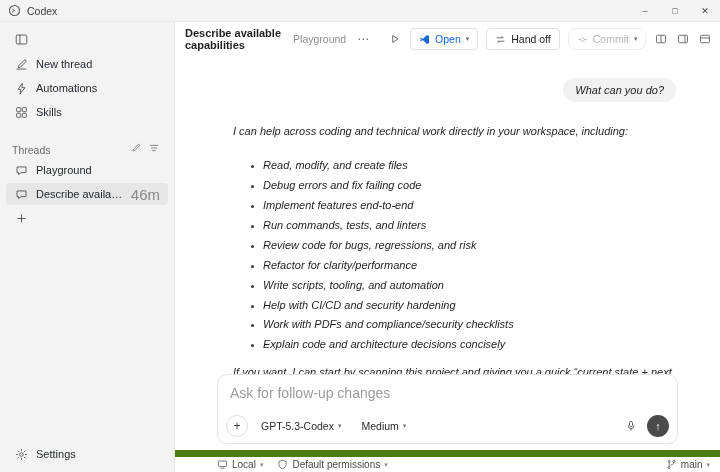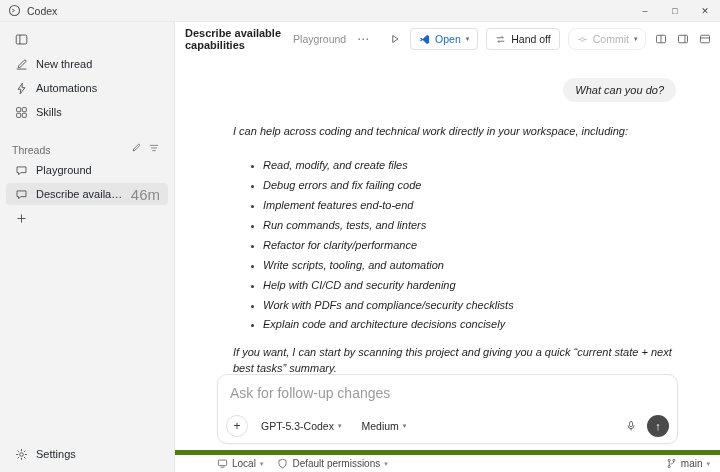--- a/index.html
+++ b/index.html
@@ -241,21 +241,21 @@
 
   
   .statusbar {
     height: 22px; flex: 0 0 22px;
     display: flex; align-items: center;
     padding: 0 10px 0 42px;
     gap: 14px;
     font-size: 10px;
     color: #4a4a4a;
     background: #fff;
-    border-top: 5px solid #4d7c0f;
+    border-top: 7px solid #4d7c0f;
   }
   .status-item { display: inline-flex; align-items: center; gap: 4px; }
   .status-item .caret { font-size: 7px; color: #8a8a8a; }
   .statusbar .spacer { flex: 1 1 auto; }
 
   svg { display: block; }
 </style>
 </head>
 <body>
 
@@ -451,20 +451,21 @@
           <div class="user-bubble">What can you do?</div>
         </div>
 
         <div class="assistant">
           <div class="intro">I can help across coding and technical work directly in your workspace, including:</div>
           <ul>
             <li>Read, modify, and create files</li>
             <li>Debug errors and fix failing code</li>
             <li>Implement features end-to-end</li>
             <li>Run commands, tests, and linters</li>
+            <li>Review code for bugs, regressions, and risk</li>
             <li>Refactor for clarity/performance</li>
             <li>Write scripts, tooling, and automation</li>
             <li>Help with CI/CD and security hardening</li>
             <li>Work with PDFs and compliance/security checklists</li>
             <li>Explain code and architecture decisions concisely</li>
           </ul>
           <div class="outro">If you want, I can start by scanning this project and giving you a quick “current state + next best tasks” summary.</div>
 
         </div>
       </div>

